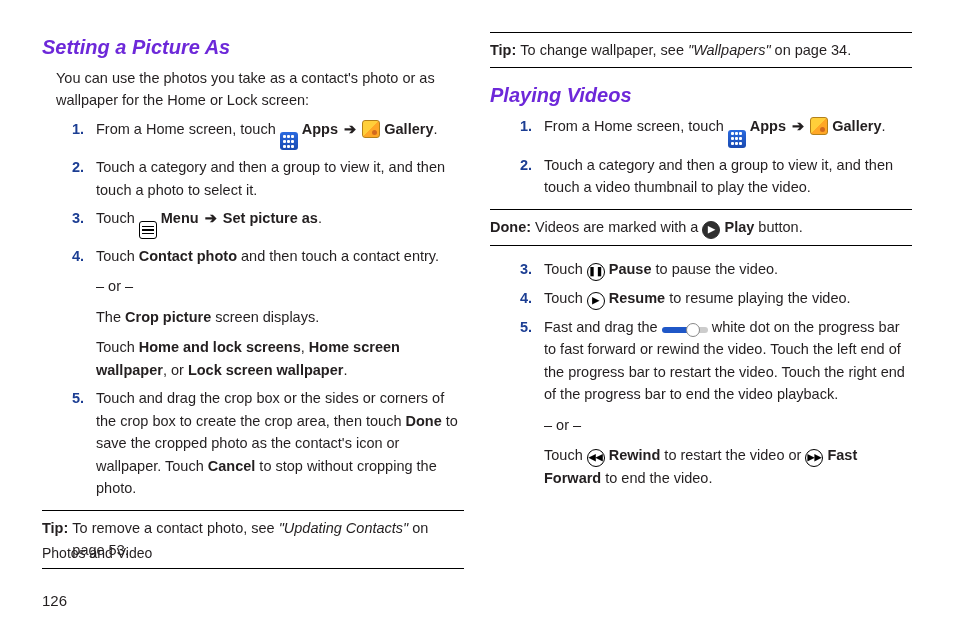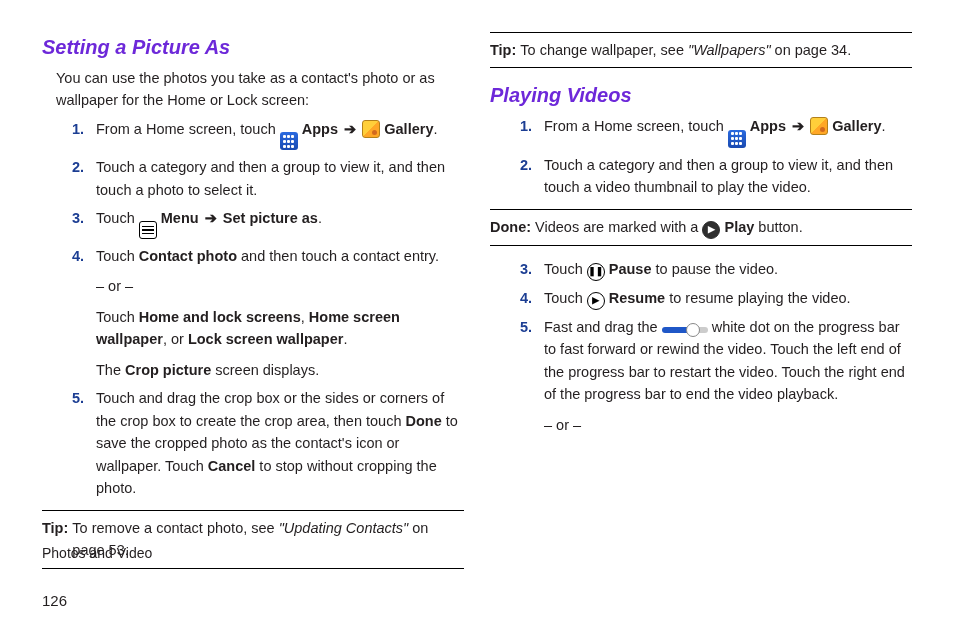--- a/index.html
+++ b/index.html
@@ -148,24 +148,24 @@
             <span></span>
           </span>
         <b>Menu</b>
         <span class="arrow">➔</span>
         <b>Set picture as</b><span>.</span>
       </li>
       <li>
         <span>Touch </span><b>Contact photo</b><span> and then touch a contact entry.</span>
         <div class="sub">– or –</div>
         <div class="sub">
-          <span>Touch </span><b>Home and lock screens</b><span>, </span><b>Home screen wallpaper</b><span>, or </span><b>Lock screen wallpaper</b><span>.</span>
+          <span>The </span><b>Crop picture</b><span> screen displays.</span>
         </div>
         <div class="sub">
-          <span>The </span><b>Crop picture</b><span> screen displays.</span>
+          <span>Touch </span><b>Home and lock screens</b><span>, </span><b>Home screen wallpaper</b><span>, or </span><b>Lock screen wallpaper</b><span>.</span>
         </div>
       </li>
       <li>
         <span>Touch and drag the crop box or the sides or corners of the crop box to create the crop area, then touch </span><b>Done</b><span> to save the cropped photo as the contact's icon or wallpaper. Touch </span><b>Cancel</b><span> to stop without cropping the photo.</span>
       </li>
     </ol>
 
     <div class="tipbox">
       <div class="tipbody">
         <span class="label">Tip:</span>
@@ -231,20 +231,27 @@
       <li>
         <span>Touch </span>
         <span class="circle-ic">▶</span>
         <b>Resume</b><span> to resume playing the video.</span>
       </li>
       <li>
         <span>Fast and drag the </span>
         <span class="slider-ic"></span>
         <span> white dot on the progress bar to fast forward or rewind the video. Touch the left end of the progress bar to restart the video. Touch the right end of the progress bar to end the video playback.</span>
         <div class="sub">– or –</div>
+        <div class="sub">
+          <span>Touch </span>
+          <span class="circle-ic">◀◀</span>
+          <b>Rewind</b><span> to restart the video or </span>
+          <span class="circle-ic">▶▶</span>
+          <b>Fast Forward</b><span> to end the video.</span>
+        </div>
       </li>
     </ol>
 
   </div>
 </div>
 
 <div class="footer">
   <span>Photos and Video</span>
   <span class="pg">126</span>
 </div>

